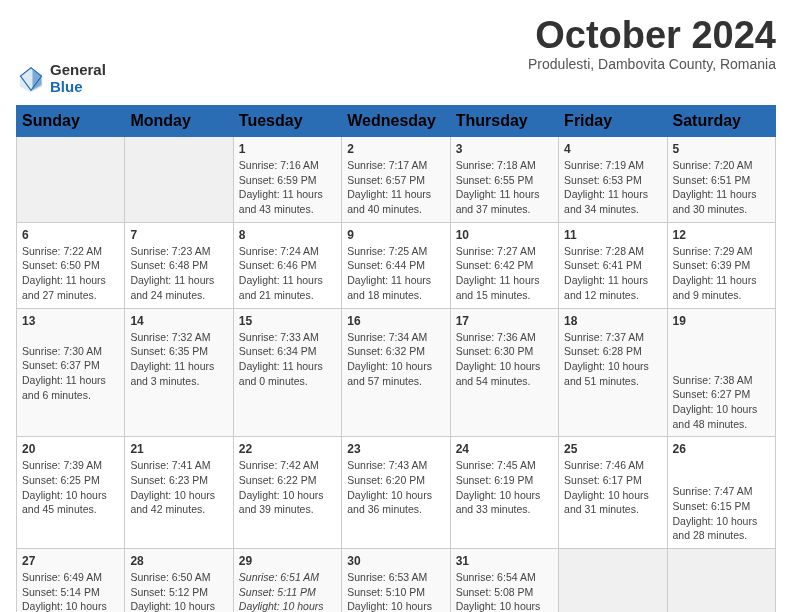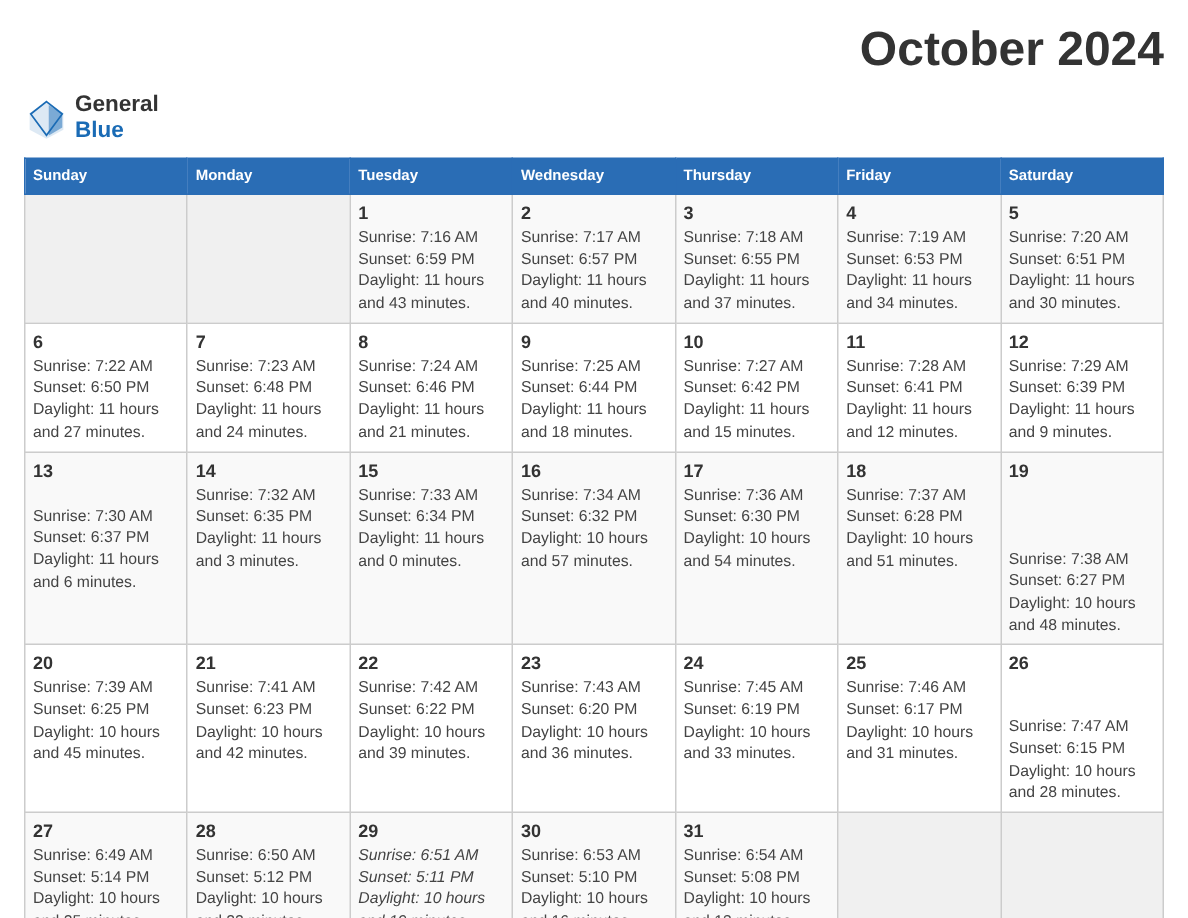--- a/index.html
+++ b/index.html
@@ -38,41 +38,41 @@
       color: #1a6bb5;
     }
     .logo-icon {
       width: 30px;
       height: 30px;
     }
     .title-block {
       text-align: right;
     }
     .month-title {
-      font-size: 32px;
+      font-size: 38px;
       font-weight: bold;
       color: #333;
       line-height: 1;
     }
     .subtitle {
       font-size: 14px;
       color: #555;
       margin-top: 2px;
     }
     table {
       width: 100%;
       border-collapse: collapse;
       font-size: 11px;
     }
     thead tr th {
       background-color: #2a6db5;
-      color: #ffffff;
+      color: #000000;
       text-align: left;
       padding: 6px 5px;
-      font-size: 10px;
+      font-size: 16px;
       font-weight: bold;
       border: 1px solid #2a6db5;
     }
     tbody tr td {
       vertical-align: top;
       padding: 5px 5px;
       border: 1px solid #ccc;
       width: 108px;
       min-height: 70px;
       background: #fff;
@@ -109,20 +109,21 @@
       <polygon points="22,8 34,16 34,28 22,35" fill="#1a6bb5" opacity="0.5"></polygon>
       <polygon points="20,5 34,16 20,35 6,16" fill="none" stroke="#1a6bb5" stroke-width="1.5"></polygon>
     </svg>
     <div class="logo-text">
       <span class="logo-general">General</span>
       <span class="logo-blue">Blue</span>
     </div>
   </div>
   <div class="title-block">
     <div class="month-title">October 2024</div>
+    <div class="subtitle">Produlesti, Dambovita County, Romania</div>
   </div>
 </div>
 
 <table>
   <thead>
     <tr>
     <th>Sunday</th>
         <th>Monday</th>
         <th>Tuesday</th>
         <th>Wednesday</th>

